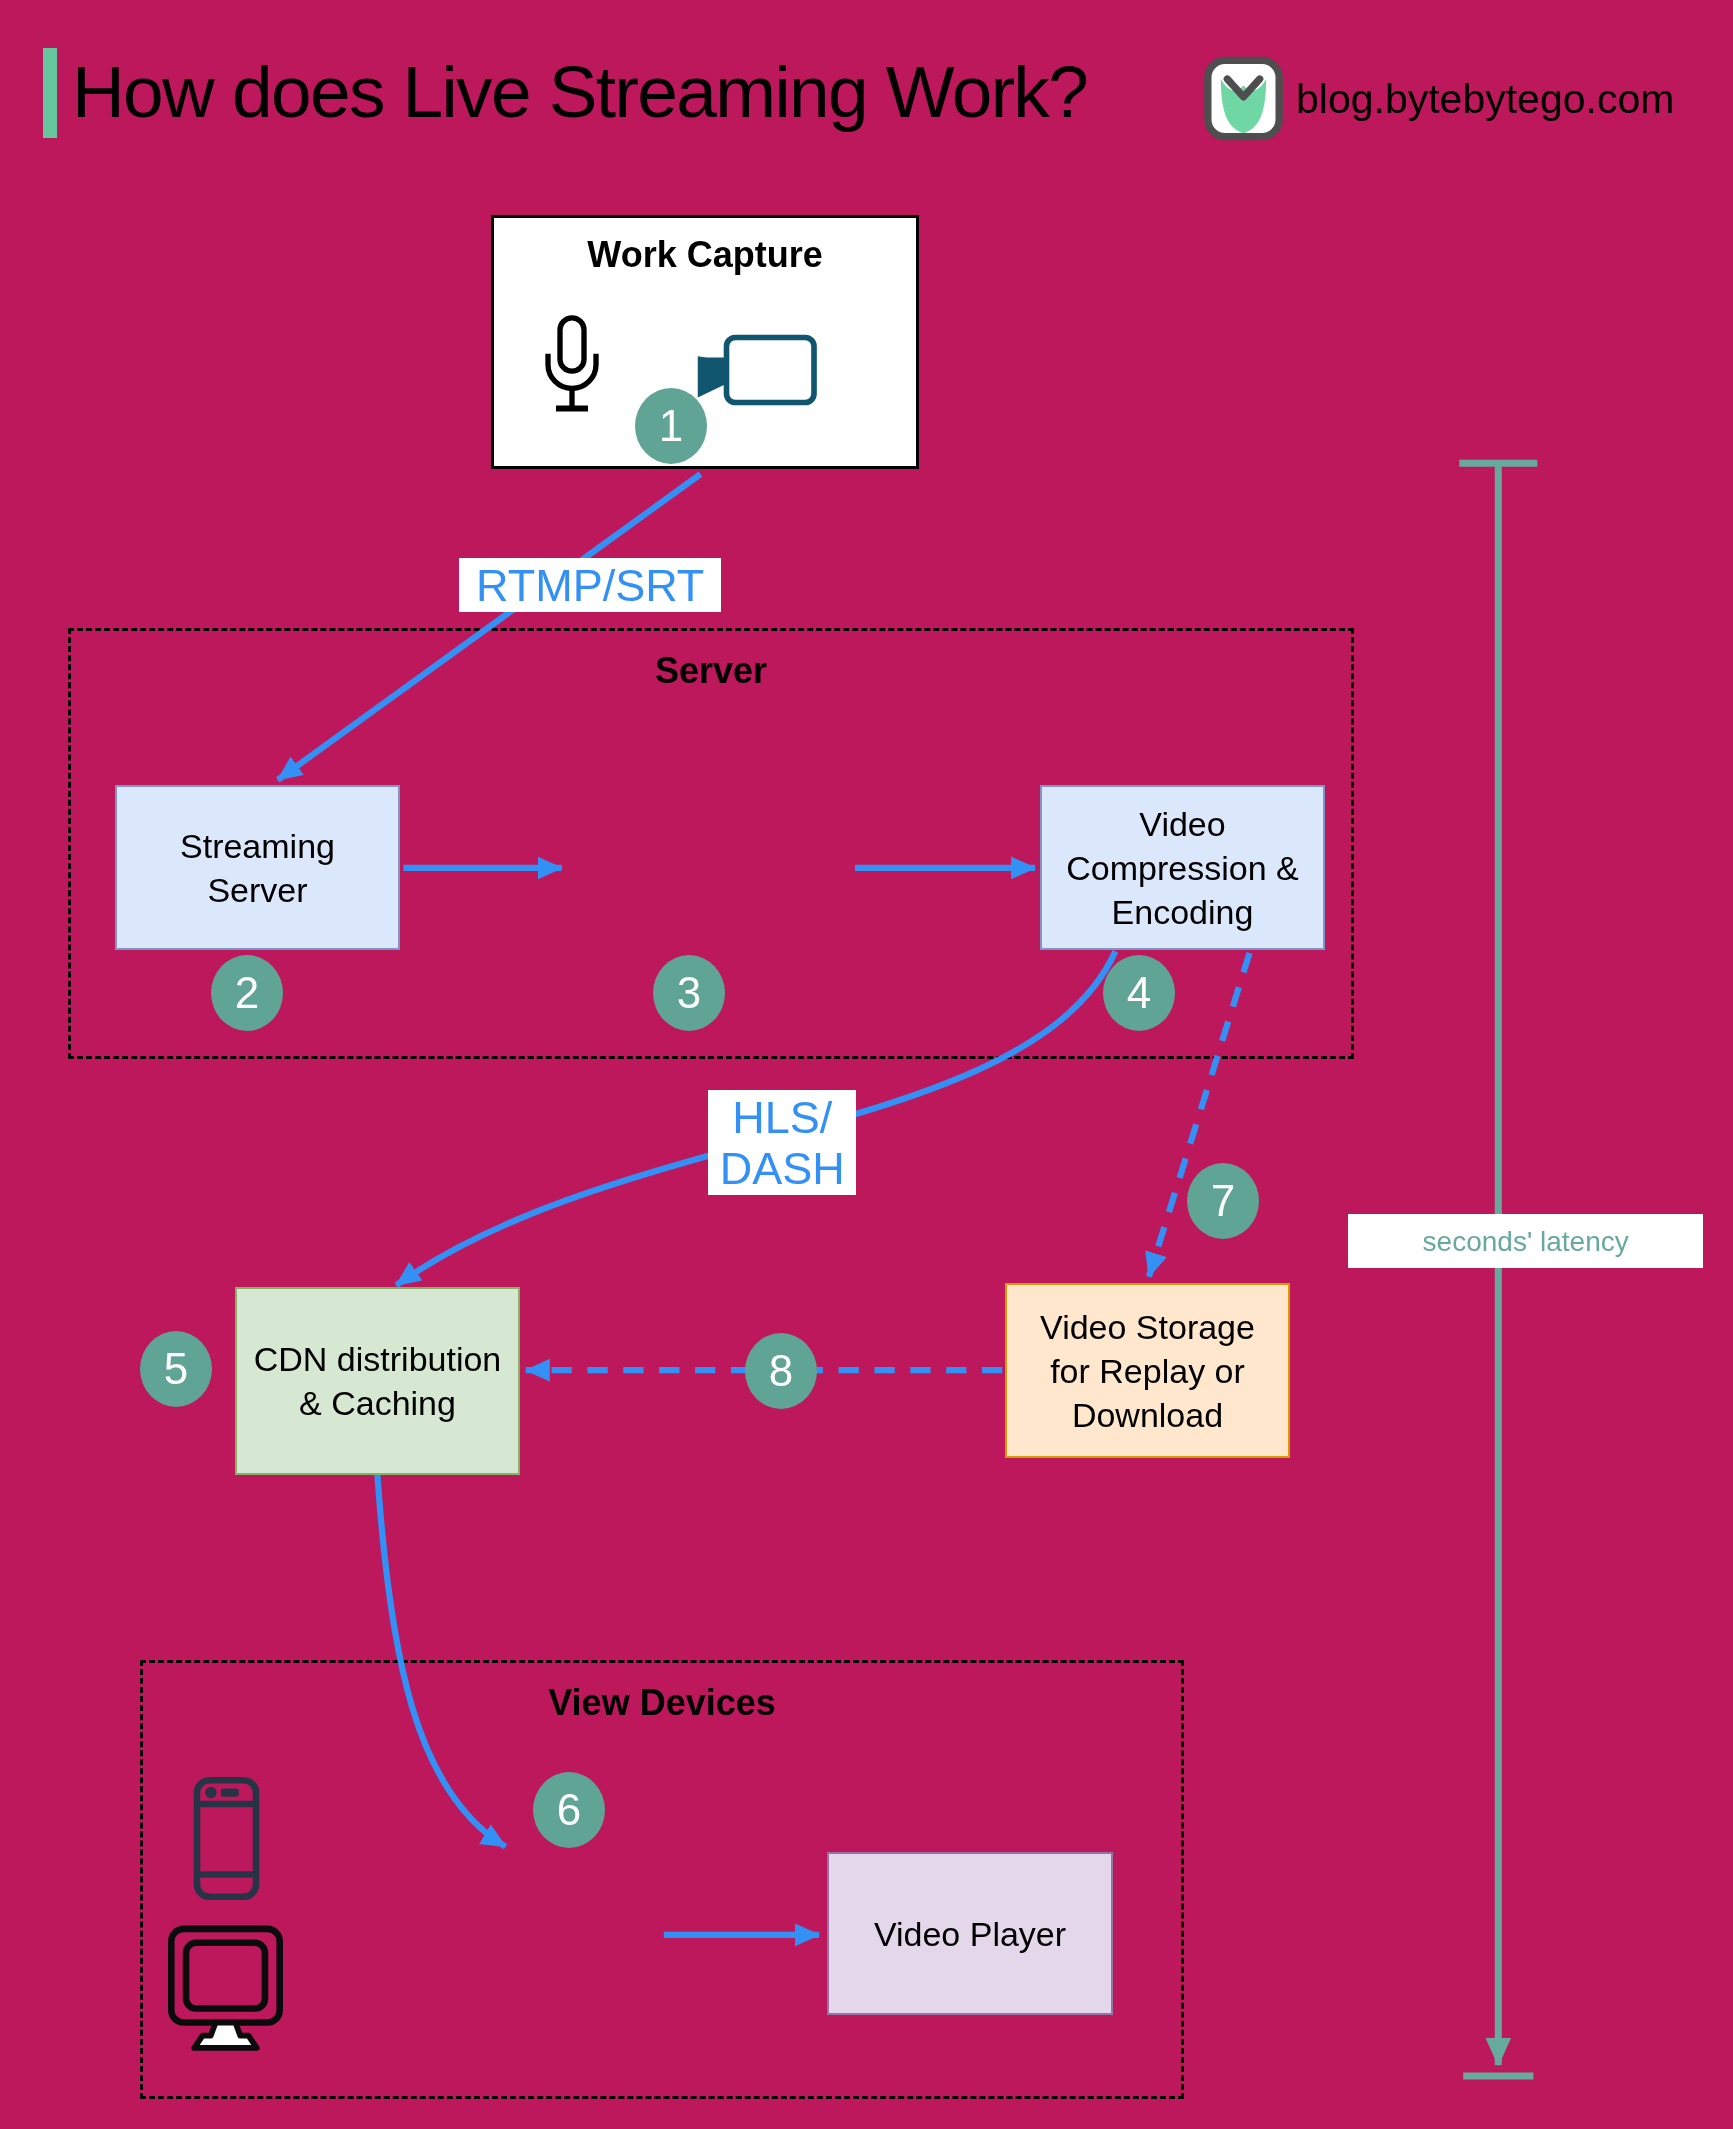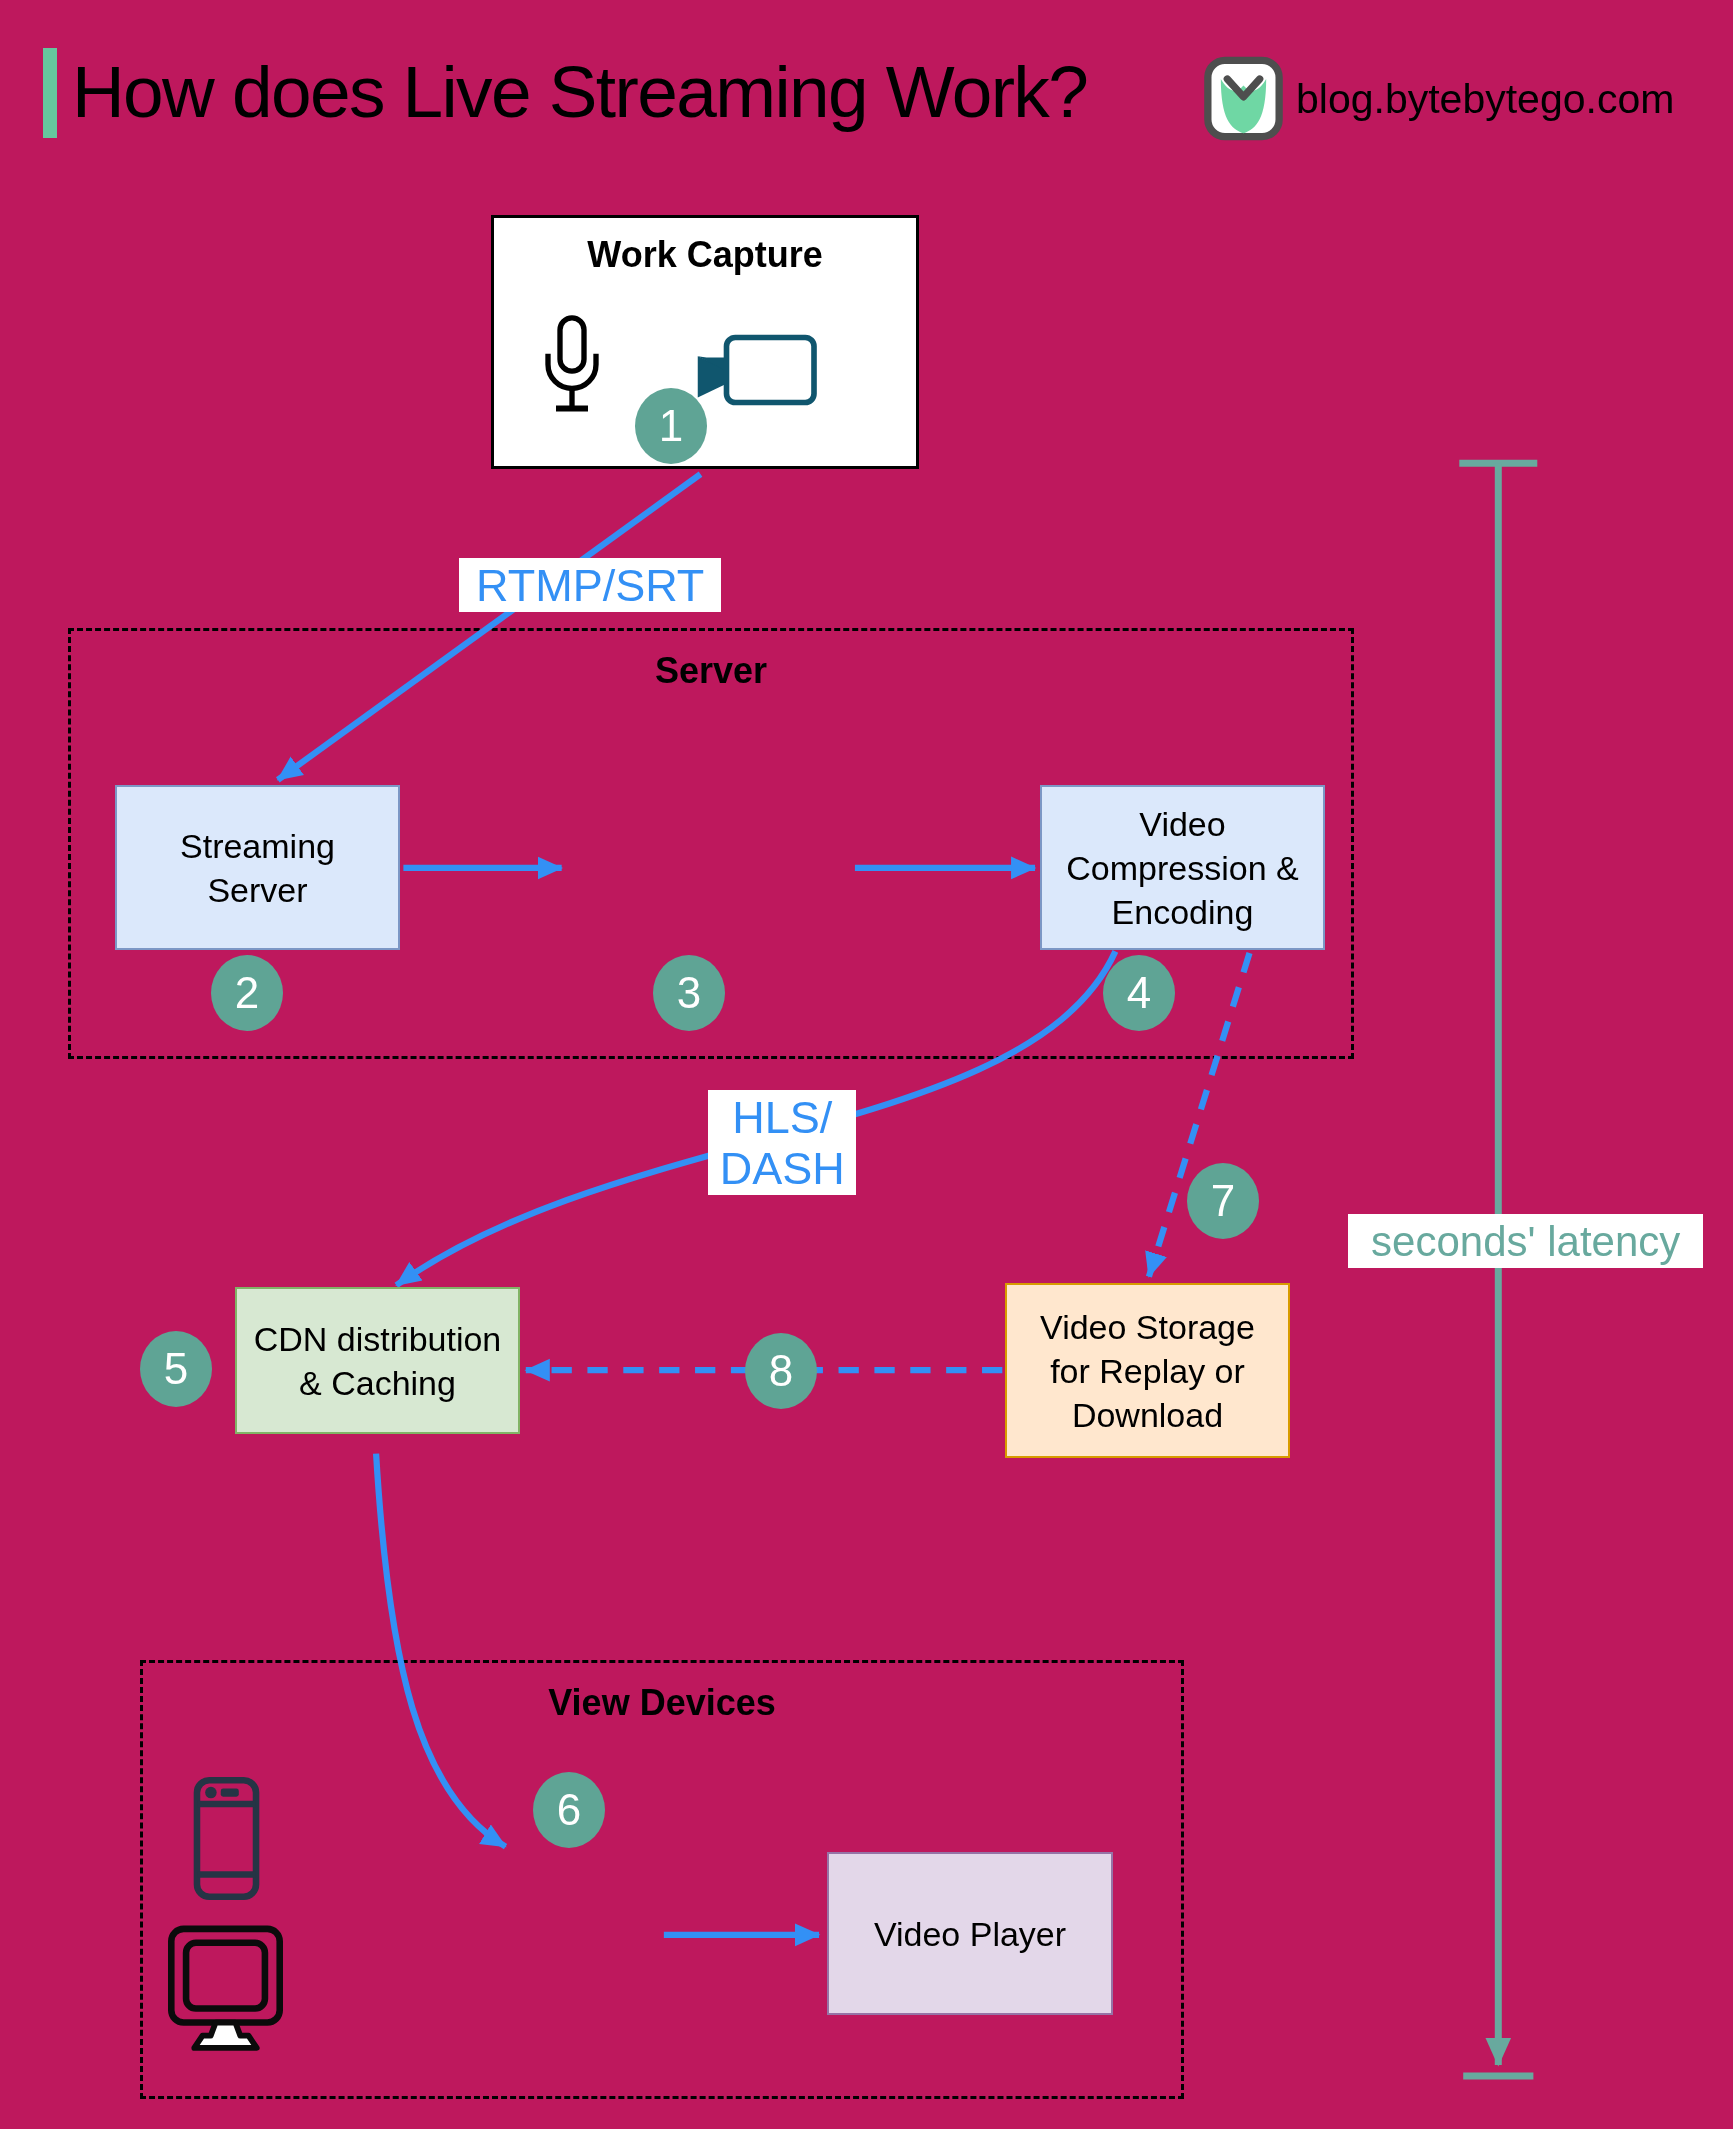--- a/index.html
+++ b/index.html
@@ -38,21 +38,21 @@
   .box{z-index:4;box-sizing:border-box;display:flex;align-items:center;justify-content:center;
     text-align:center;font-size:34px;line-height:44px;color:#000;}
   .box-blue{background:#DBE8FB;border:2.3px solid #7C97C5;}
   .box-green{background:#D7E8D2;border:2.3px solid #82B366;}
   .box-orange{background:#FFE7CE;border:2.3px solid #D79B00;}
   .box-purple{background:#E3D7E9;border:2.3px solid #9673A6;}
 
   .b-stream{left:115px;top:785px;width:285px;height:165px;}
   .b-seg{left:567px;top:785px;width:285px;height:165px;}
   .b-comp{left:1040px;top:785px;width:285px;height:165px;}
-  .b-cdn{left:235px;top:1287px;width:285px;height:147px;}
+  .b-cdn{left:235px;top:1287px;width:285px;height:188px;}
   .b-store{left:1005px;top:1283px;width:285px;height:175px;}
   .b-dec{left:377px;top:1852px;width:284px;height:172px;}
   .b-player{left:827px;top:1852px;width:286px;height:163px;}
 
   
   .badge{width:72px;height:76px;border-radius:50%;background:#5FA495;color:#fff;
     display:flex;align-items:center;justify-content:center;font-size:44px;z-index:6;}
   .badge-1{left:635px;top:388px;}
   .badge-2{left:211px;top:955px;}
   .badge-3{left:653px;top:955px;}
@@ -60,21 +60,21 @@
   .badge-5{left:140px;top:1331px;}
   .badge-6{left:533px;top:1772px;}
   .badge-7{left:1187px;top:1163px;}
   .badge-8{left:745px;top:1333px;}
 
   
   .edge-label{background:#fff;color:#3390F5;font-size:45px;line-height:51px;text-align:center;
     z-index:5;padding:1.6px 6.2px;}
   .lbl-rtmp{left:459px;top:558px;width:250px;}
   .lbl-hls{left:708px;top:1090px;width:136px;}
-  .lbl-latency{left:1348px;top:1214px;width:343px;color:#68A99E;font-size:42px;}
+  .lbl-latency{left:1348px;top:1214px;width:343px;color:#68A99E;font-size:28px;}
 
   
   .icon{z-index:5;}
   .ic-mic{left:540px;top:309px;width:64px;height:111px;}
   .ic-cam{left:694px;top:331px;width:125px;height:78px;}
   .ic-phone{left:192px;top:1777px;width:69px;height:123px;}
   .ic-monitor{left:168px;top:1925px;width:115px;height:126px;}
 
   svg.connector-layer{position:absolute;left:0;top:0;z-index:3;}
 </style>

